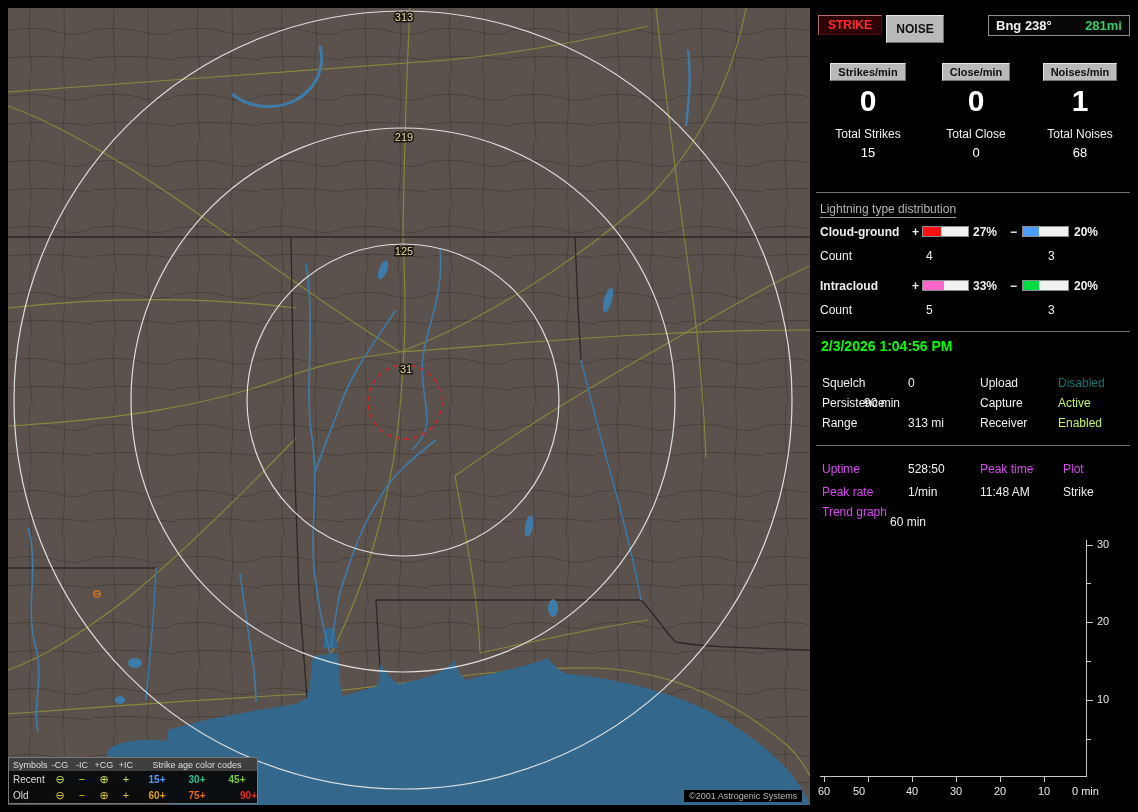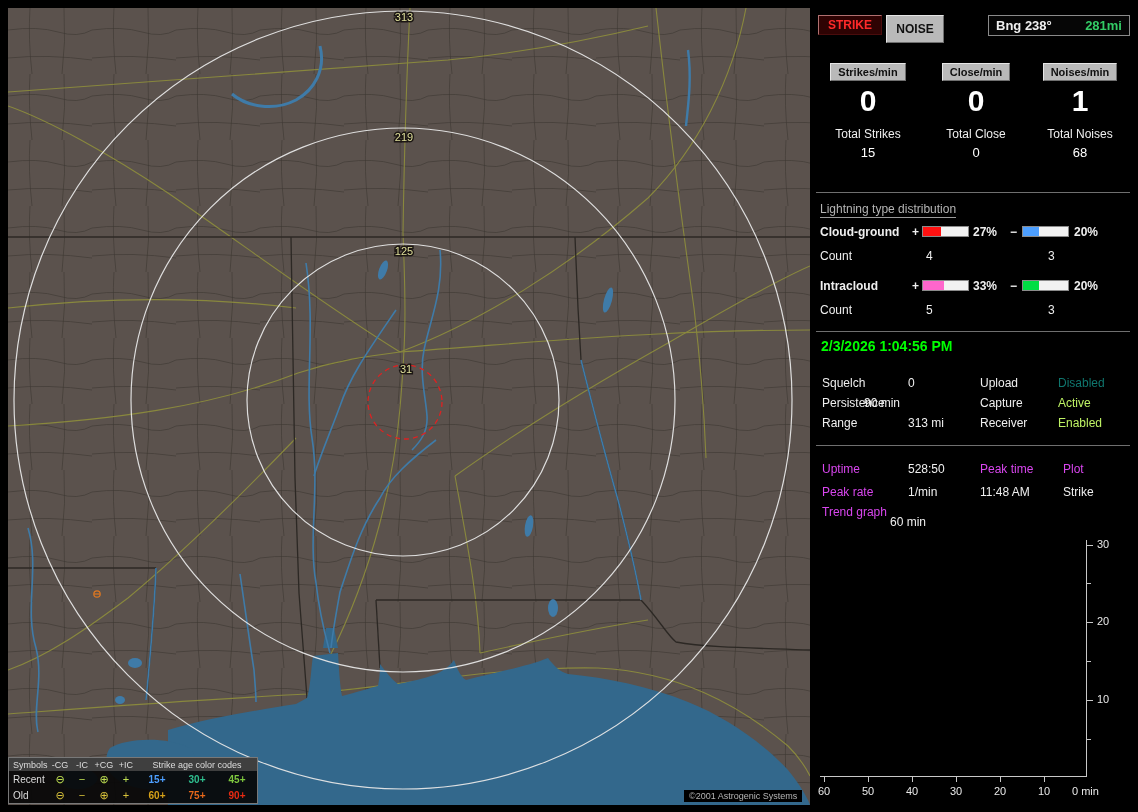--- a/index.html
+++ b/index.html
@@ -37,21 +37,21 @@
   .legend{width:250px;background:rgba(6,6,6,.92);border:1px solid #787878;box-sizing:border-box;color:#ddd;}
   .lg-head{display:flex;align-items:center;background:#3f3f3f;font-size:9px;height:13px;}
   .lg-row{display:flex;align-items:center;font-size:10px;height:16px;}
   .lg-name{width:40px;padding-left:4px;box-sizing:border-box;}
   .lg-col{width:22px;text-align:center;}
   .lg-agehead{flex:1;text-align:center;}
   .lg-s{width:22px;text-align:center;font-size:11px;line-height:10px;}
   .lg-a{width:40px;text-align:center;font-weight:bold;}
   .sym-recent{color:#bfe052;} .sym-old{color:#d8c23a;}
   .age15{color:#4d9fff;} .age30{color:#2fbf8f;} .age45{color:#7fc93f;}
-  .age60{color:#d6a118;} .age75{color:#e8681a;} .age90{color:#e82a12;}
+  .age60{color:#d6a118;} .age75{color:#e8681a;} .age90{color:#e82a12;text-align:right;}
   .copyright{font-size:9px;color:#b5b5b5;background:#000;padding:1px 5px;}
   .rlab{font:11px "Liberation Sans",sans-serif;fill:#dede9a;paint-order:stroke;stroke:#1b1613;stroke-width:3px;}
 </style>
 </head>
 <body>
 
 <div class="ab" style="left:8px;top:8px;width:808px;height:797px">
   <svg width="802" height="797" viewBox="0 0 802 797">
     <defs>
       <pattern id="cnty" patternUnits="userSpaceOnUse" width="84" height="66">
@@ -287,21 +287,21 @@
     <span class="ab ticklbl" style="left:1097px;top:693px">10</span>
 
     <div class="ab axis" style="left:824px;top:777px;width:1px;height:5px"></div>
     <div class="ab axis" style="left:868px;top:777px;width:1px;height:5px"></div>
     <div class="ab axis" style="left:912px;top:777px;width:1px;height:5px"></div>
     <div class="ab axis" style="left:956px;top:777px;width:1px;height:5px"></div>
     <div class="ab axis" style="left:1000px;top:777px;width:1px;height:5px"></div>
     <div class="ab axis" style="left:1044px;top:777px;width:1px;height:5px"></div>
 
     <span class="ab ticklbl" style="left:809px;top:785px;width:30px;text-align:center">60</span>
-    <span class="ab ticklbl" style="left:853px;top:785px;width:30px;text-align:center">50</span>
+    <span class="ab ticklbl" style="left:853px;top:785px;width:30px;">50</span>
     <span class="ab ticklbl" style="left:897px;top:785px;width:30px;text-align:center">40</span>
     <span class="ab ticklbl" style="left:941px;top:785px;width:30px;text-align:center">30</span>
     <span class="ab ticklbl" style="left:985px;top:785px;width:30px;text-align:center">20</span>
     <span class="ab ticklbl" style="left:1029px;top:785px;width:30px;text-align:center">10</span>
     <span class="ab ticklbl" style="left:1072px;top:785px;width:44px">0 min</span>
   </div>
 
 </div>
 
 </body></html>

